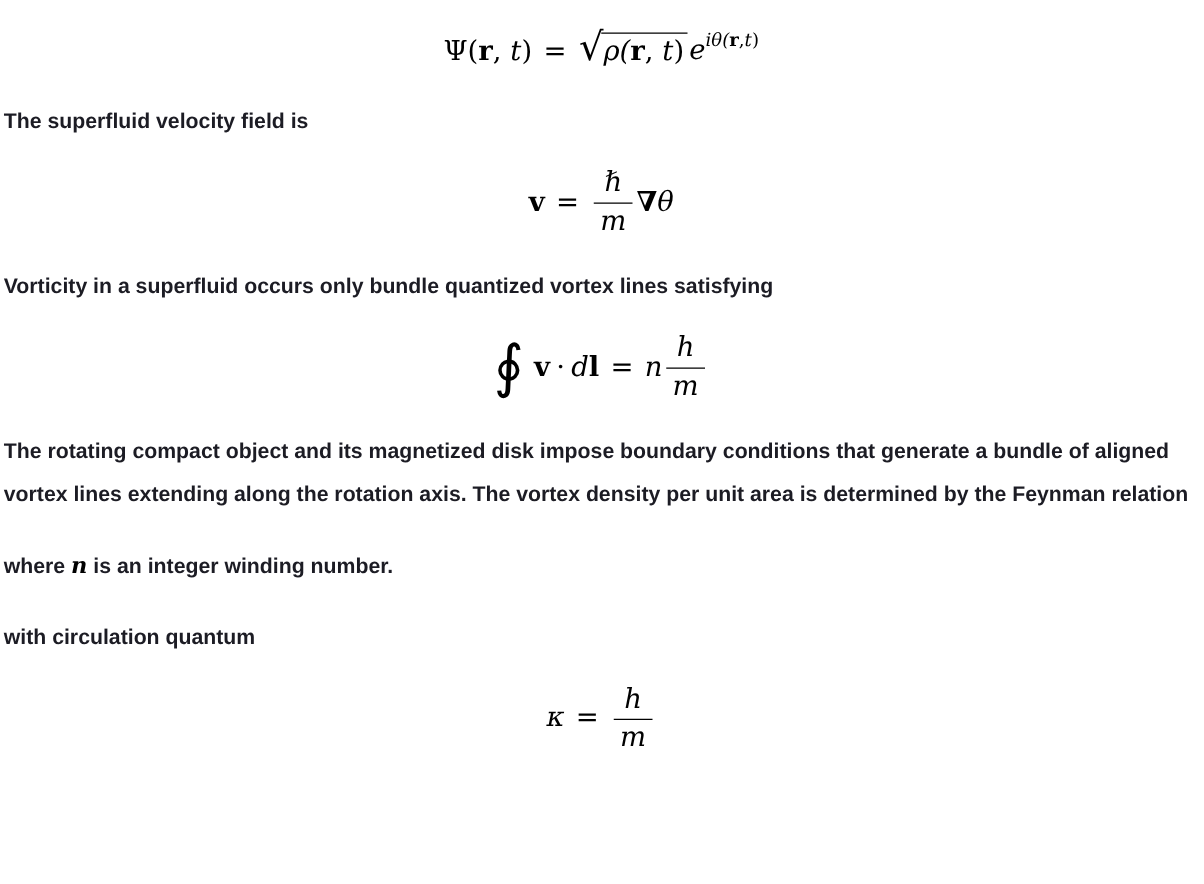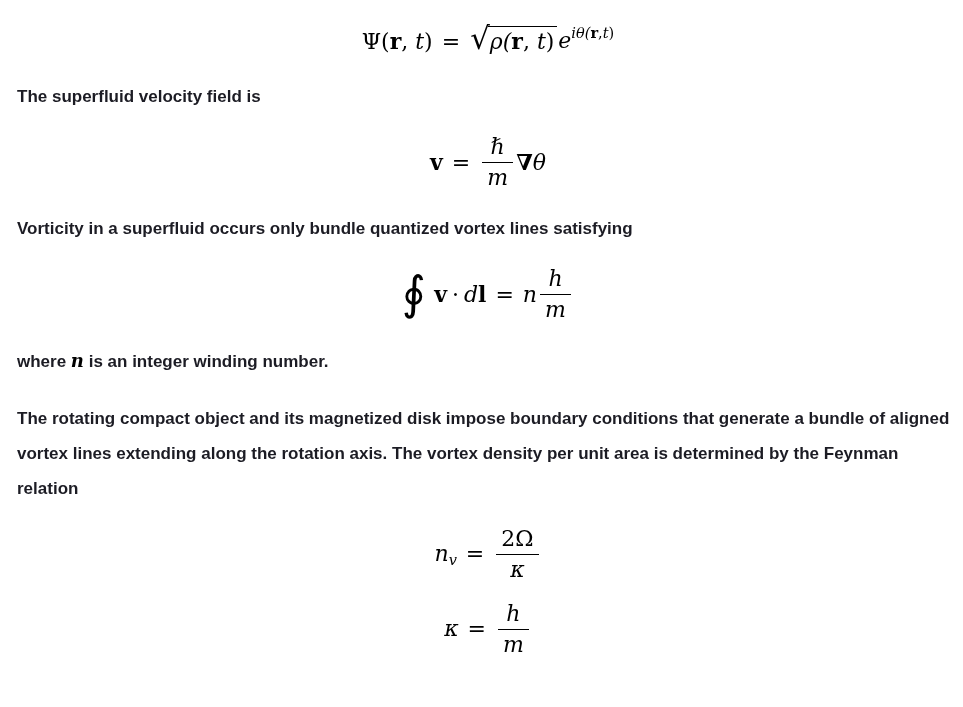--- a/index.html
+++ b/index.html
@@ -4,21 +4,21 @@
 <style>
   html, body { margin: 0; padding: 0; background: #ffffff; }
   body {
     width: 963px;
     min-height: 707px;
     font-family: "Liberation Sans", sans-serif;
     font-size: 17px;
     color: #1c1c24;
     box-sizing: border-box;
   }
-  .page { padding: 4px 4px 8px 17px; }
+  .page { padding: 4px 4px 8px 3px; }
 
   
   p.text {
     margin: 22px 0;
     line-height: 35px;
     font-weight: 700;
   }
   .inline-math {
     font-family: "DejaVu Serif", "DejaVu Sans", serif;
     font-style: italic;
@@ -110,32 +110,26 @@
 
   <div class="equation">
     <span class="oint">∮</span>
     <span class="run"><span class="mb">v</span><span class="mo-cdot">·</span><span class="mi">d</span><span class="mb">l</span><span class="mo-eq">=</span><span class="mi">n</span></span>
     <span class="frac">
       <span class="num mi">h</span>
       <span class="den mi">m</span>
     </span>
   </div>
 
+  <p class="text">The rotating compact object and its magnetized disk impose boundary conditions that generate a bundle of aligned vortex lines extending along the rotation axis. The vortex density per unit area is determined by the Feynman relation</p>
+
   <p class="text"><span>where </span><span class="inline-math">n</span><span> is an integer winding number.</span></p>
 
-  <p class="text">The rotating compact object and its magnetized disk impose boundary conditions that generate a bundle of aligned vortex lines extending along the rotation axis. The vortex density per unit area is determined by the Feynman relation</p>
 
-  <div class="equation">
-    <span class="run"><span class="mi">n</span><span class="msub mi">v</span><span class="mo-eq">=</span></span>
-    <span class="frac">
-      <span class="num">2Ω</span>
-      <span class="den mi">κ</span>
-    </span>
-  </div>
-
+  <p class="text">with circulation quantum</p>
 
   <div class="equation">
     <span class="run"><span class="mi">κ</span><span class="mo-eq">=</span></span>
     <span class="frac">
       <span class="num mi">h</span>
       <span class="den mi">m</span>
     </span>
   </div>
 
 </div>

